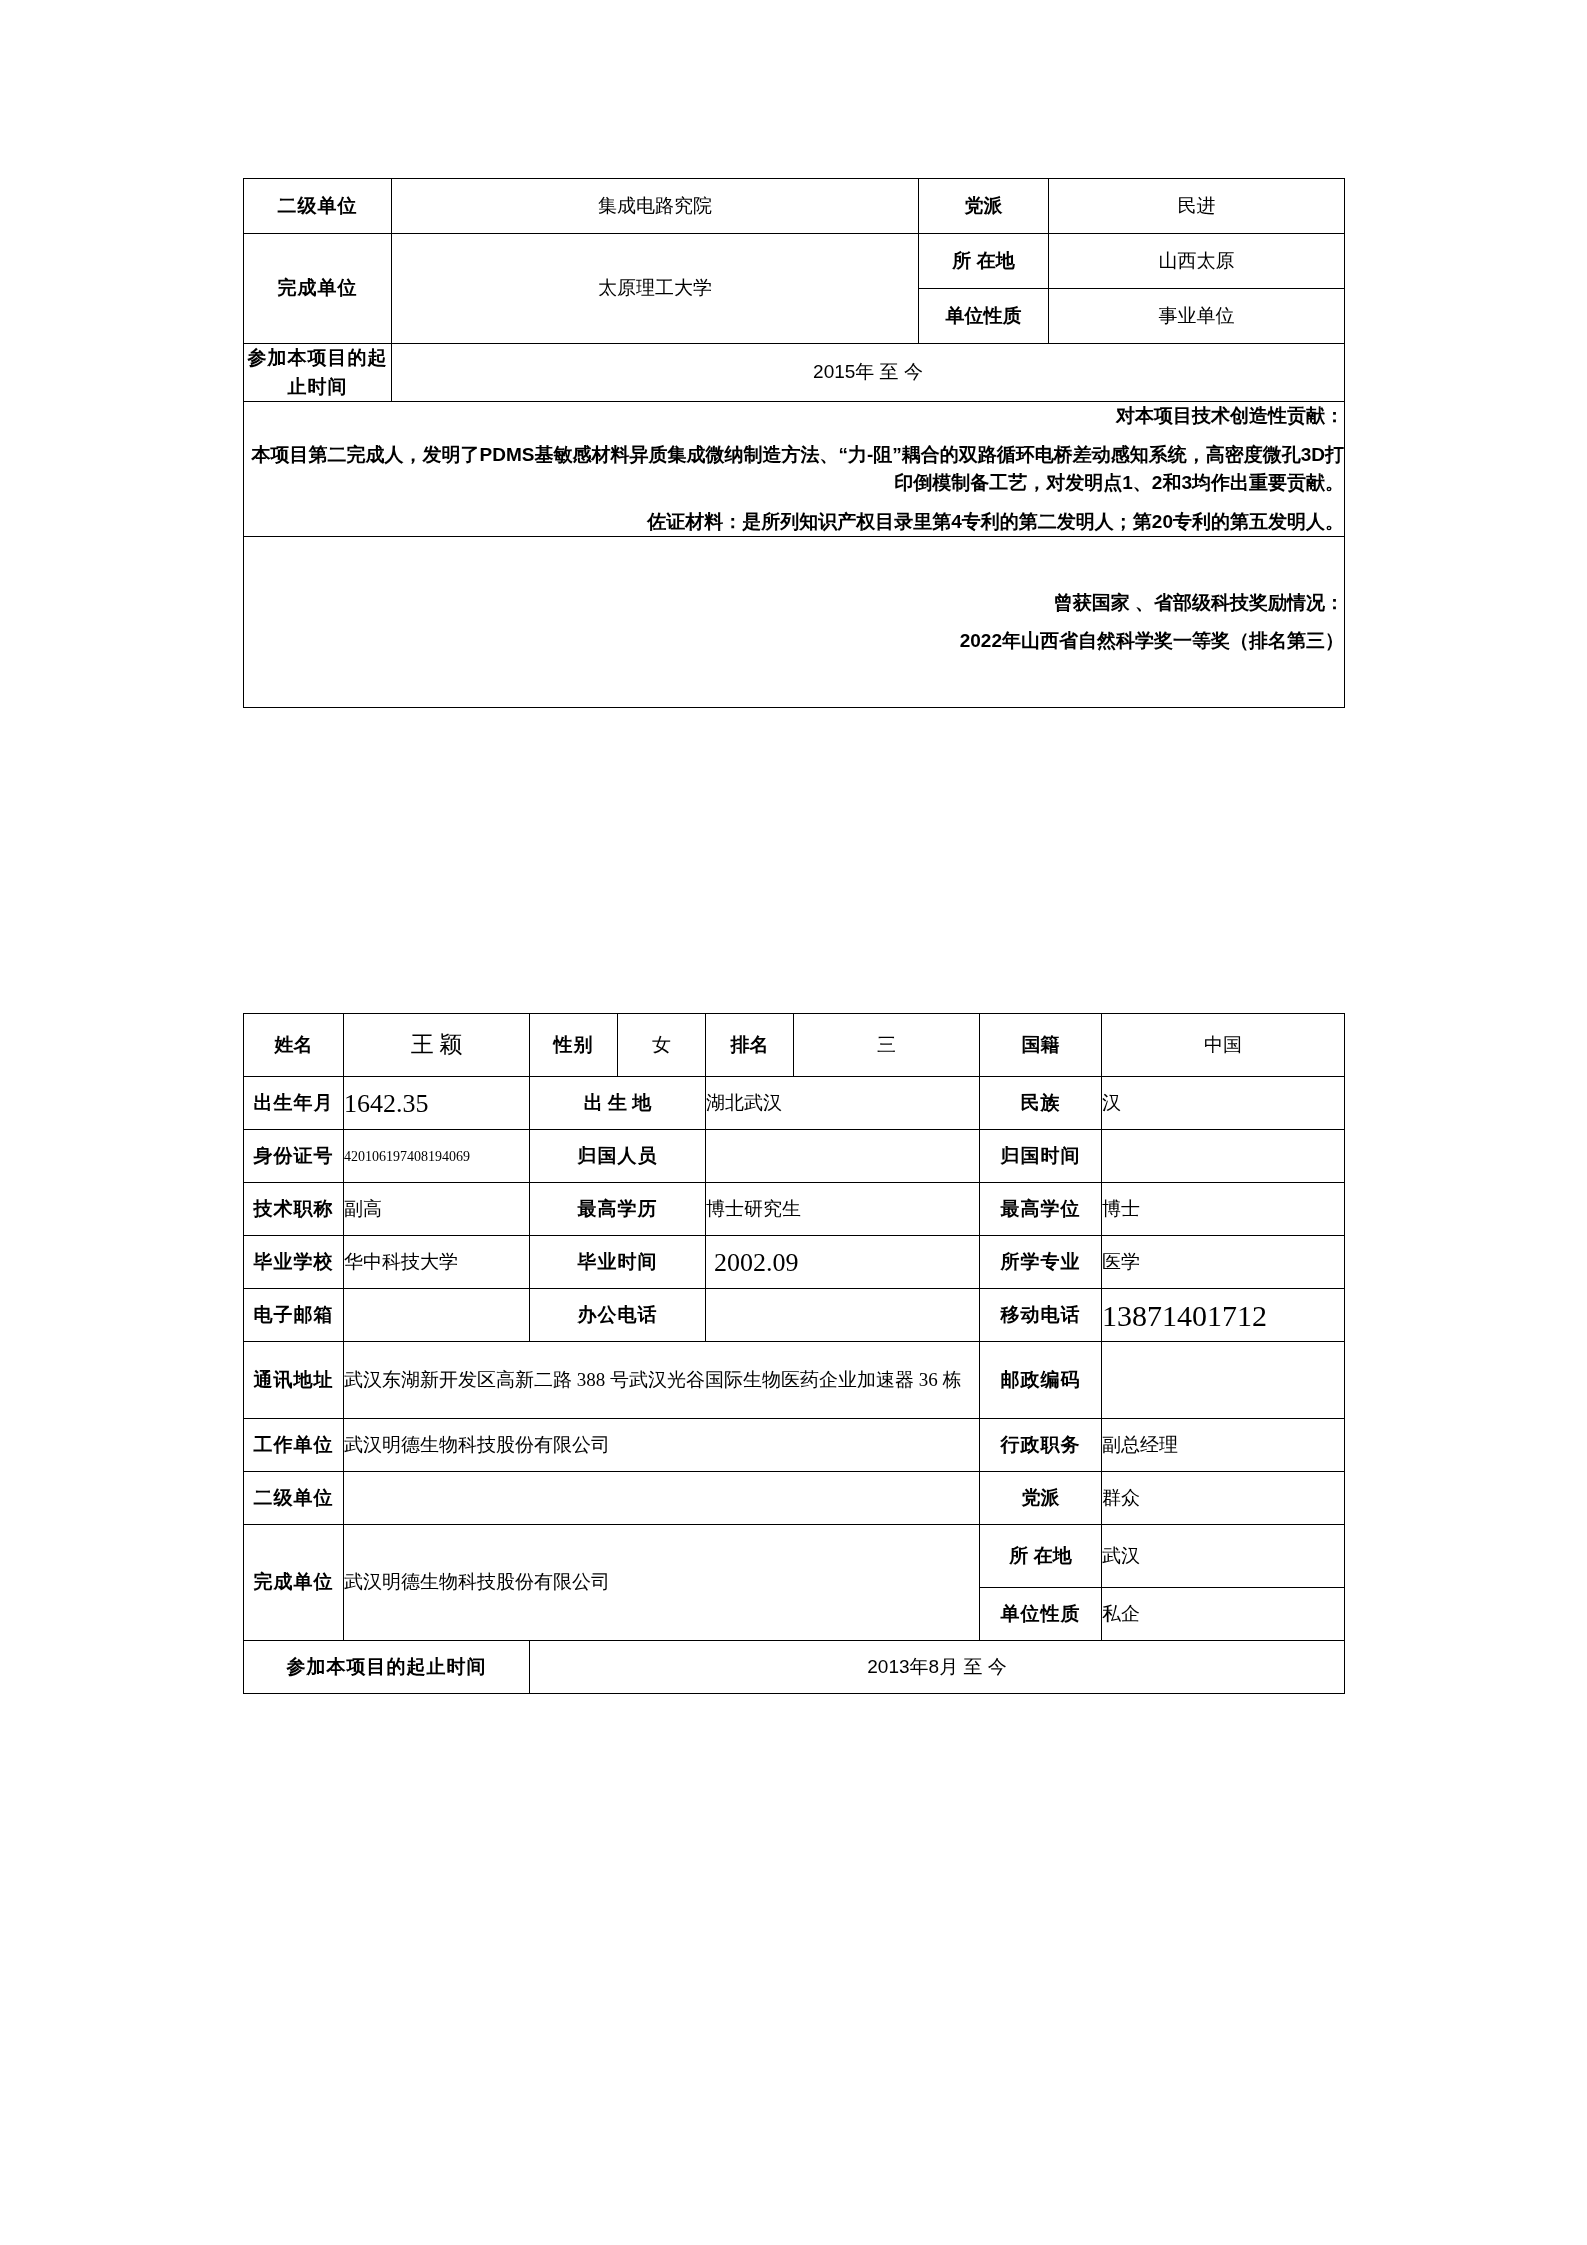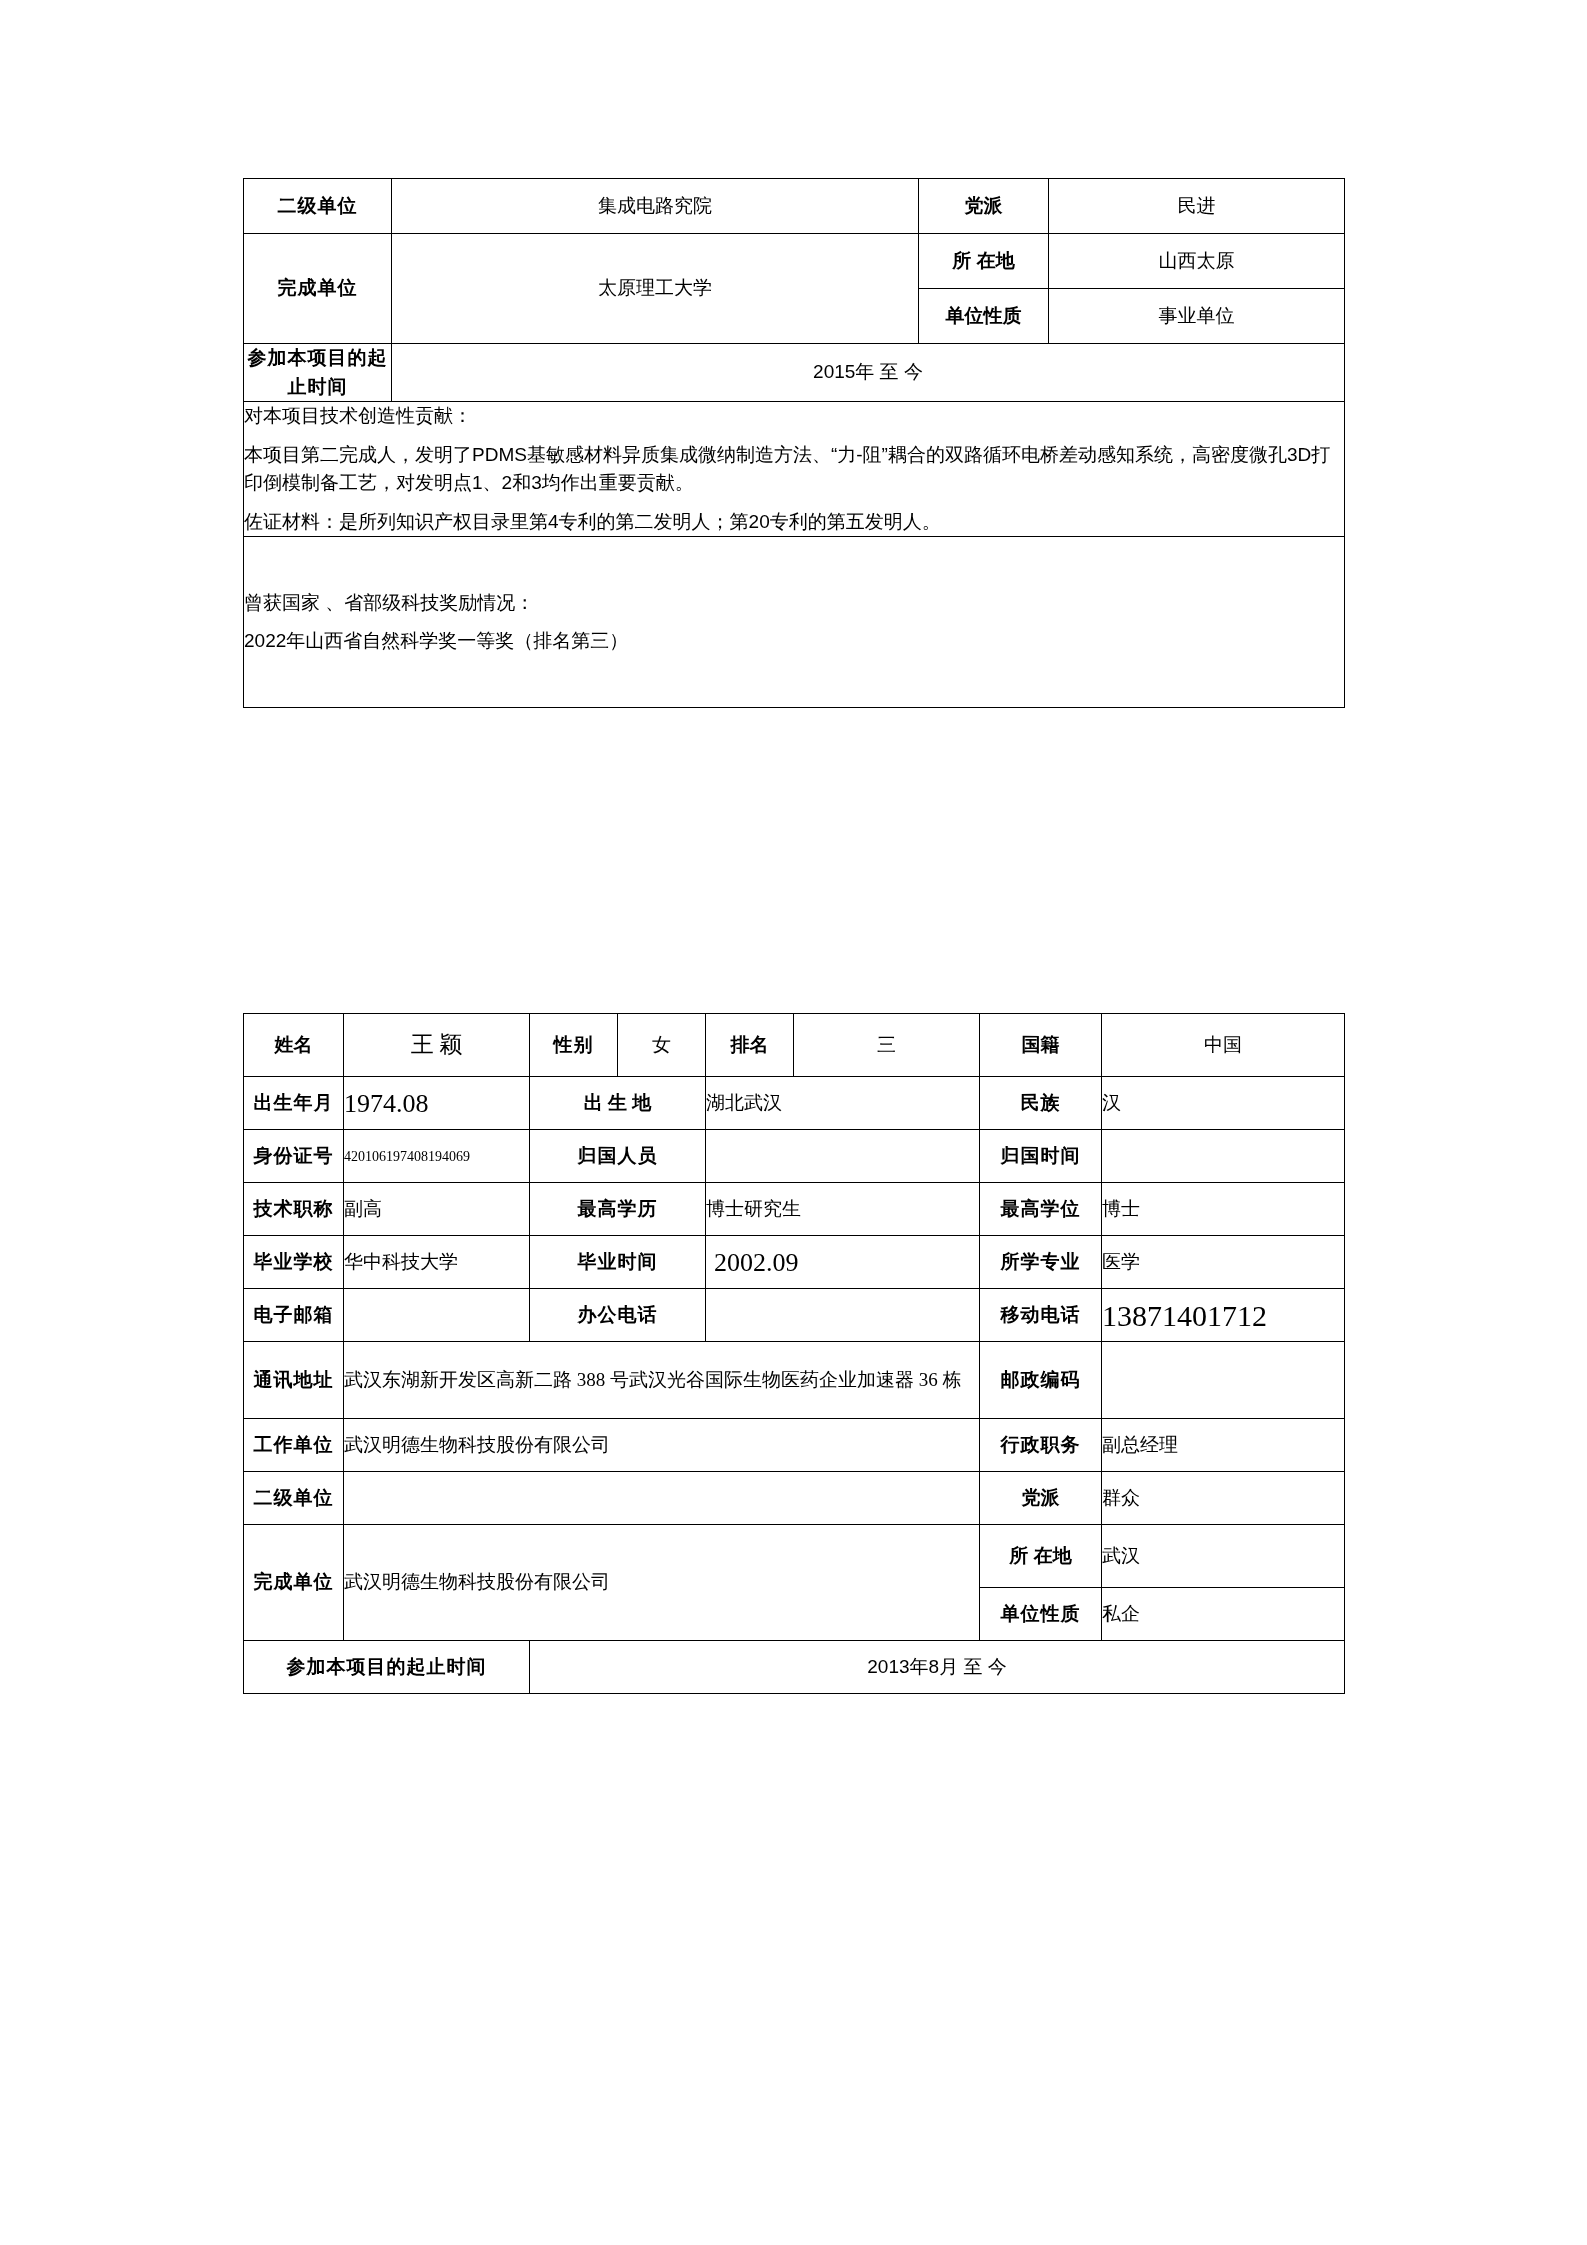--- a/index.html
+++ b/index.html
@@ -59,22 +59,23 @@
   .tall { height: 62px; }
   .mid { height: 52px; }
 
   
   #block1 { top: 178px; }
   #block1 td { height: 54px; }
   .para-cell {
     padding: 14px 18px 18px 18px;
     font-size: 20px;
     line-height: 1.85;
-    text-align: left;
+    text-align: right;
     vertical-align: top;
+    font-weight: bold;
   }
   .para-cell p {
     margin: 0 0 10px 0;
   }
   .para-cell p:last-child { margin-bottom: 0; }
 
   
   #block2 { top: 1013px; }
   .vlabel {
     font-size: 20px;
@@ -159,21 +160,21 @@
           <td class="val c-center val-serif" style="font-size:23px;">王  颖</td>
           <td class="lbl">性别</td>
           <td class="val c-center val-serif">女</td>
           <td class="vlabel">排名</td>
           <td class="val c-center val-serif">三</td>
           <td class="vlabel">国籍</td>
           <td class="val c-center val-serif">中国</td>
         </tr>
         <tr>
           <td class="lbl mid">出生年月</td>
-          <td class="val topleft val-serif" style="font-size:26px;">1974.08</td>
+          <td class="val topleft val-serif" style="font-size:26px;">1642.35</td>
           <td class="vlabel" colspan="2">出 生 地</td>
           <td class="val topleft val-serif" colspan="2">湖北武汉</td>
           <td class="lbl">民族</td>
           <td class="val topleft val-serif">汉</td>
         </tr>
         <tr>
           <td class="lbl mid">身份证号</td>
           <td class="val topleft val-serif" style="font-size:14px;">420106197408194069</td>
           <td class="lbl" colspan="2">归国人员</td>
           <td class="val topleft val-serif" colspan="2"></td>

